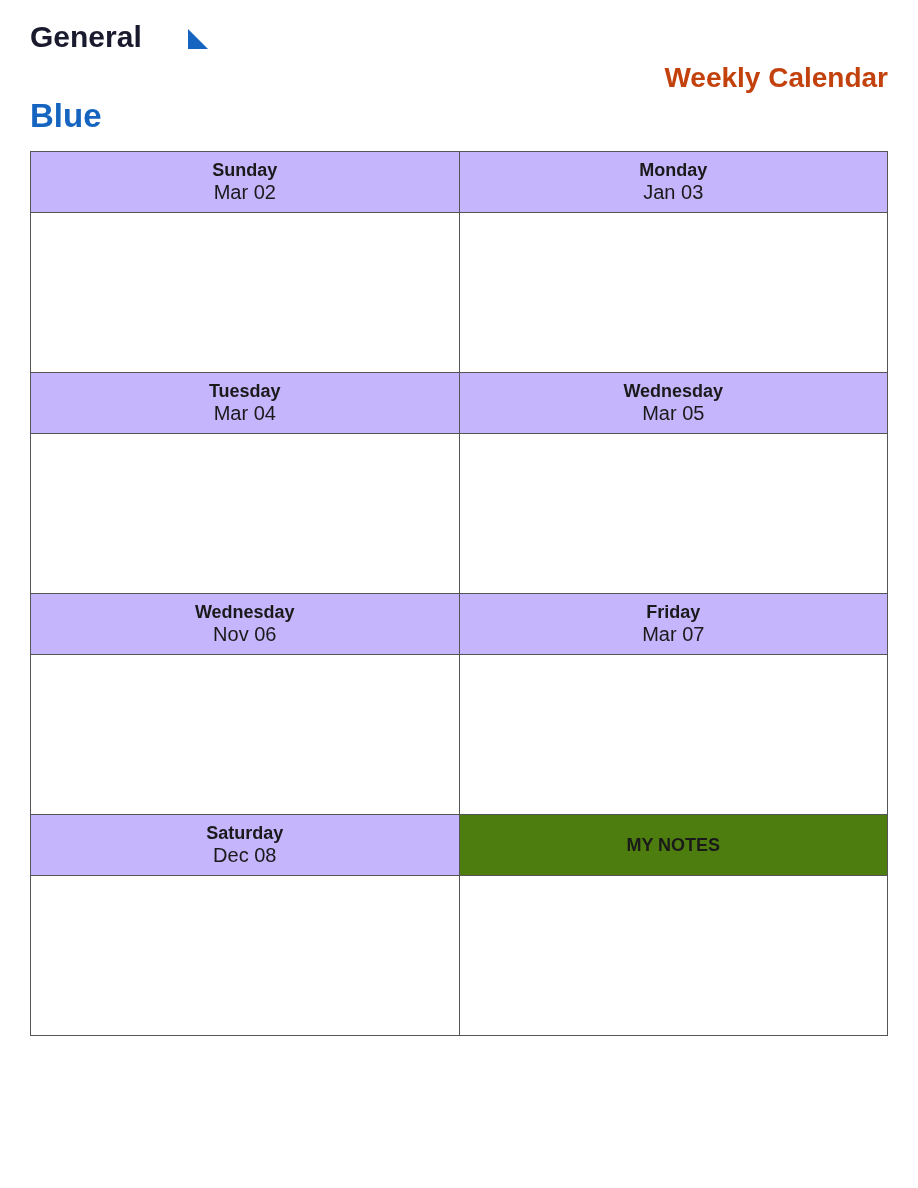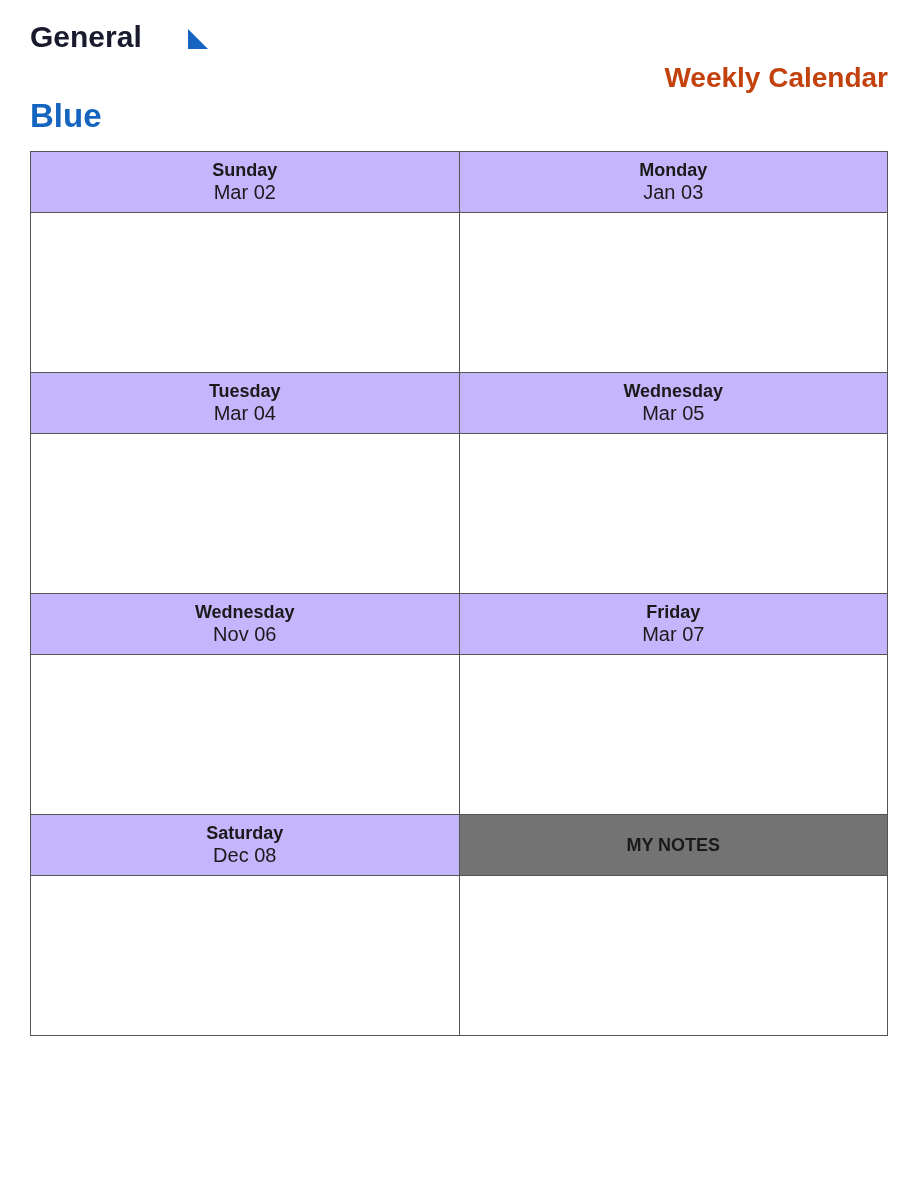--- a/index.html
+++ b/index.html
@@ -104,21 +104,21 @@
 
     .day-cell {
       height: 160px;
       vertical-align: top;
       border: 1.5px solid #555;
       padding: 6px;
       width: 50%;
     }
 
     .notes-header {
-      background-color: #737373;
+      background-color: #4d7c0f;
       text-align: center;
       padding: 8px 4px;
       border: 1.5px solid #555;
       width: 50%;
     }
 
     .notes-title {
       font-size: 18px;
       font-weight: bold;
       color: #1a1a1a;

